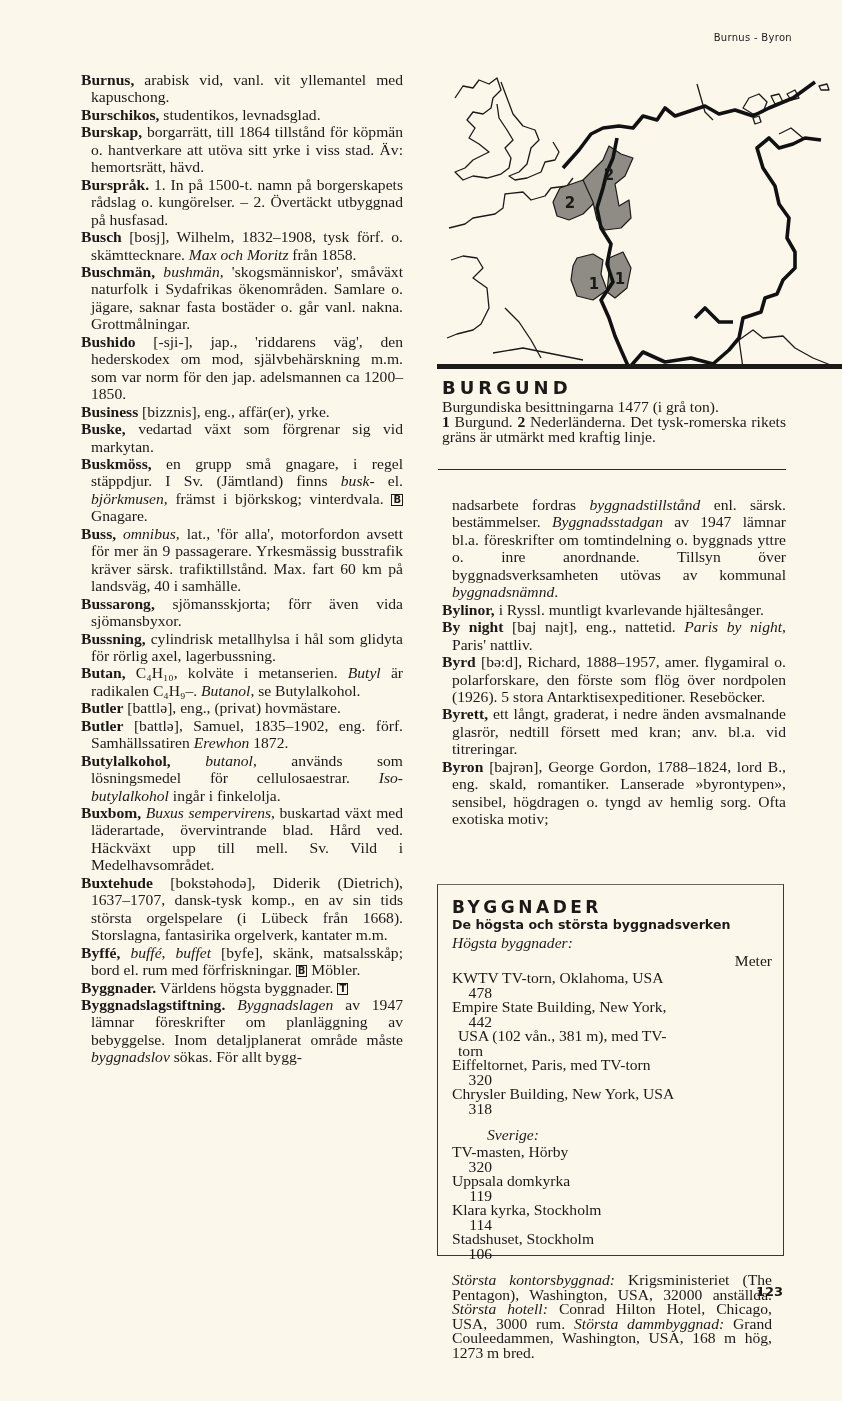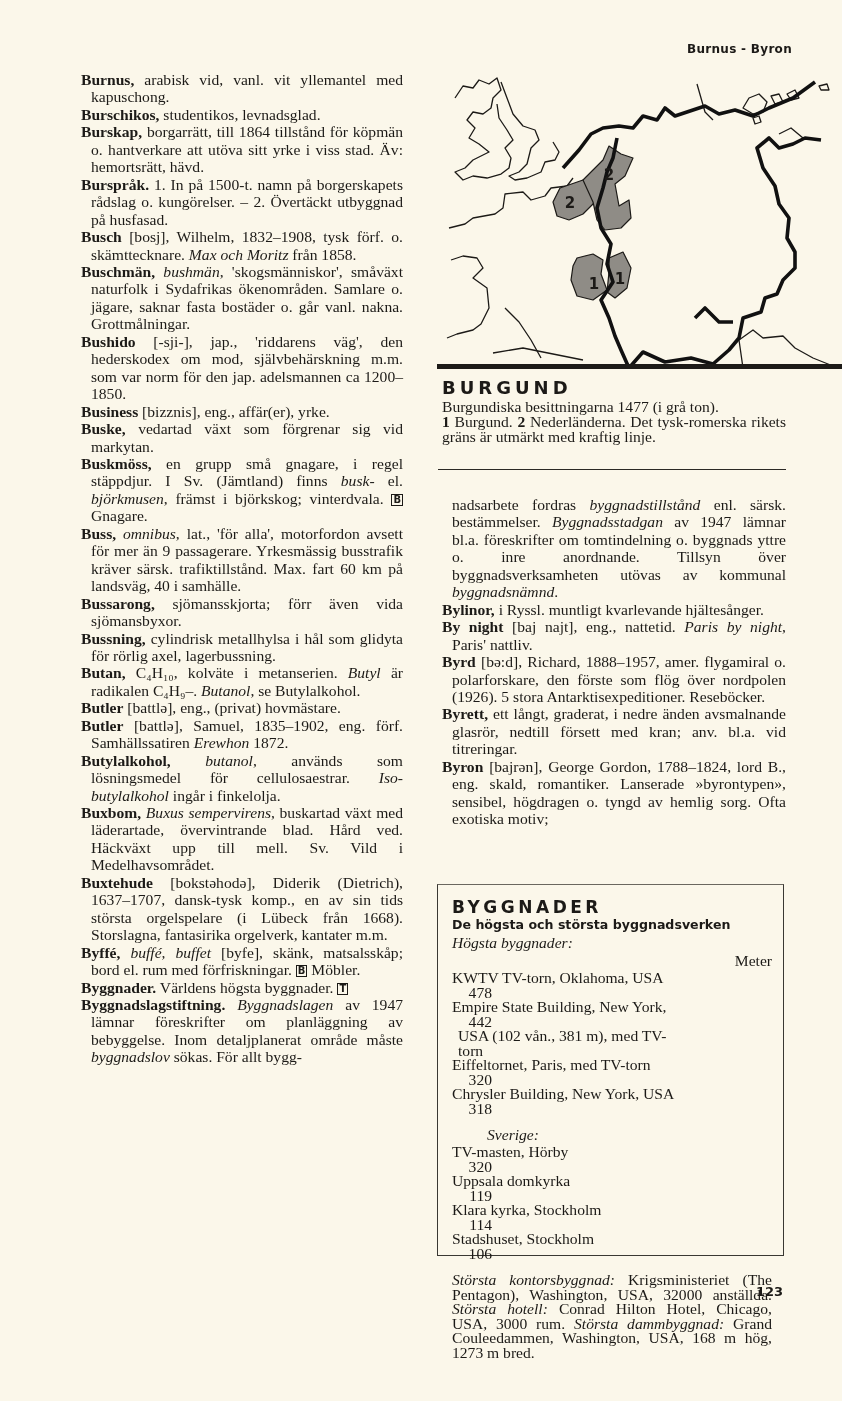--- a/index.html
+++ b/index.html
@@ -5,23 +5,23 @@
   html, body { margin: 0; padding: 0; }
   body {
     width: 842px; height: 1401px;
     background: #fbf7ea;
     color: #1c1a17;
     font-family: "Liberation Serif", "DejaVu Serif", serif;
     position: relative;
     overflow: hidden;
   }
   .running-head {
-    position: absolute; top: 42px; right: 50px;
+    position: absolute; top: 32px; right: 50px;
     font-family: "DejaVu Sans", "Liberation Sans", sans-serif;
-    font-weight: bold; font-size: 12px; letter-spacing: 0.3px;
+    font-weight: normal; font-size: 10px; letter-spacing: 0.3px;
   }
   .col {
     position: absolute;
     font-size: 15.6px;
     line-height: 17.45px;
     text-align: justify;
   }
   .col-left { left: 81px; top: 71px; width: 322px; }
   .col-right { left: 442px; top: 496px; width: 344px; }
   .entry { margin: 0; text-indent: 0; padding-left: 10px; }

